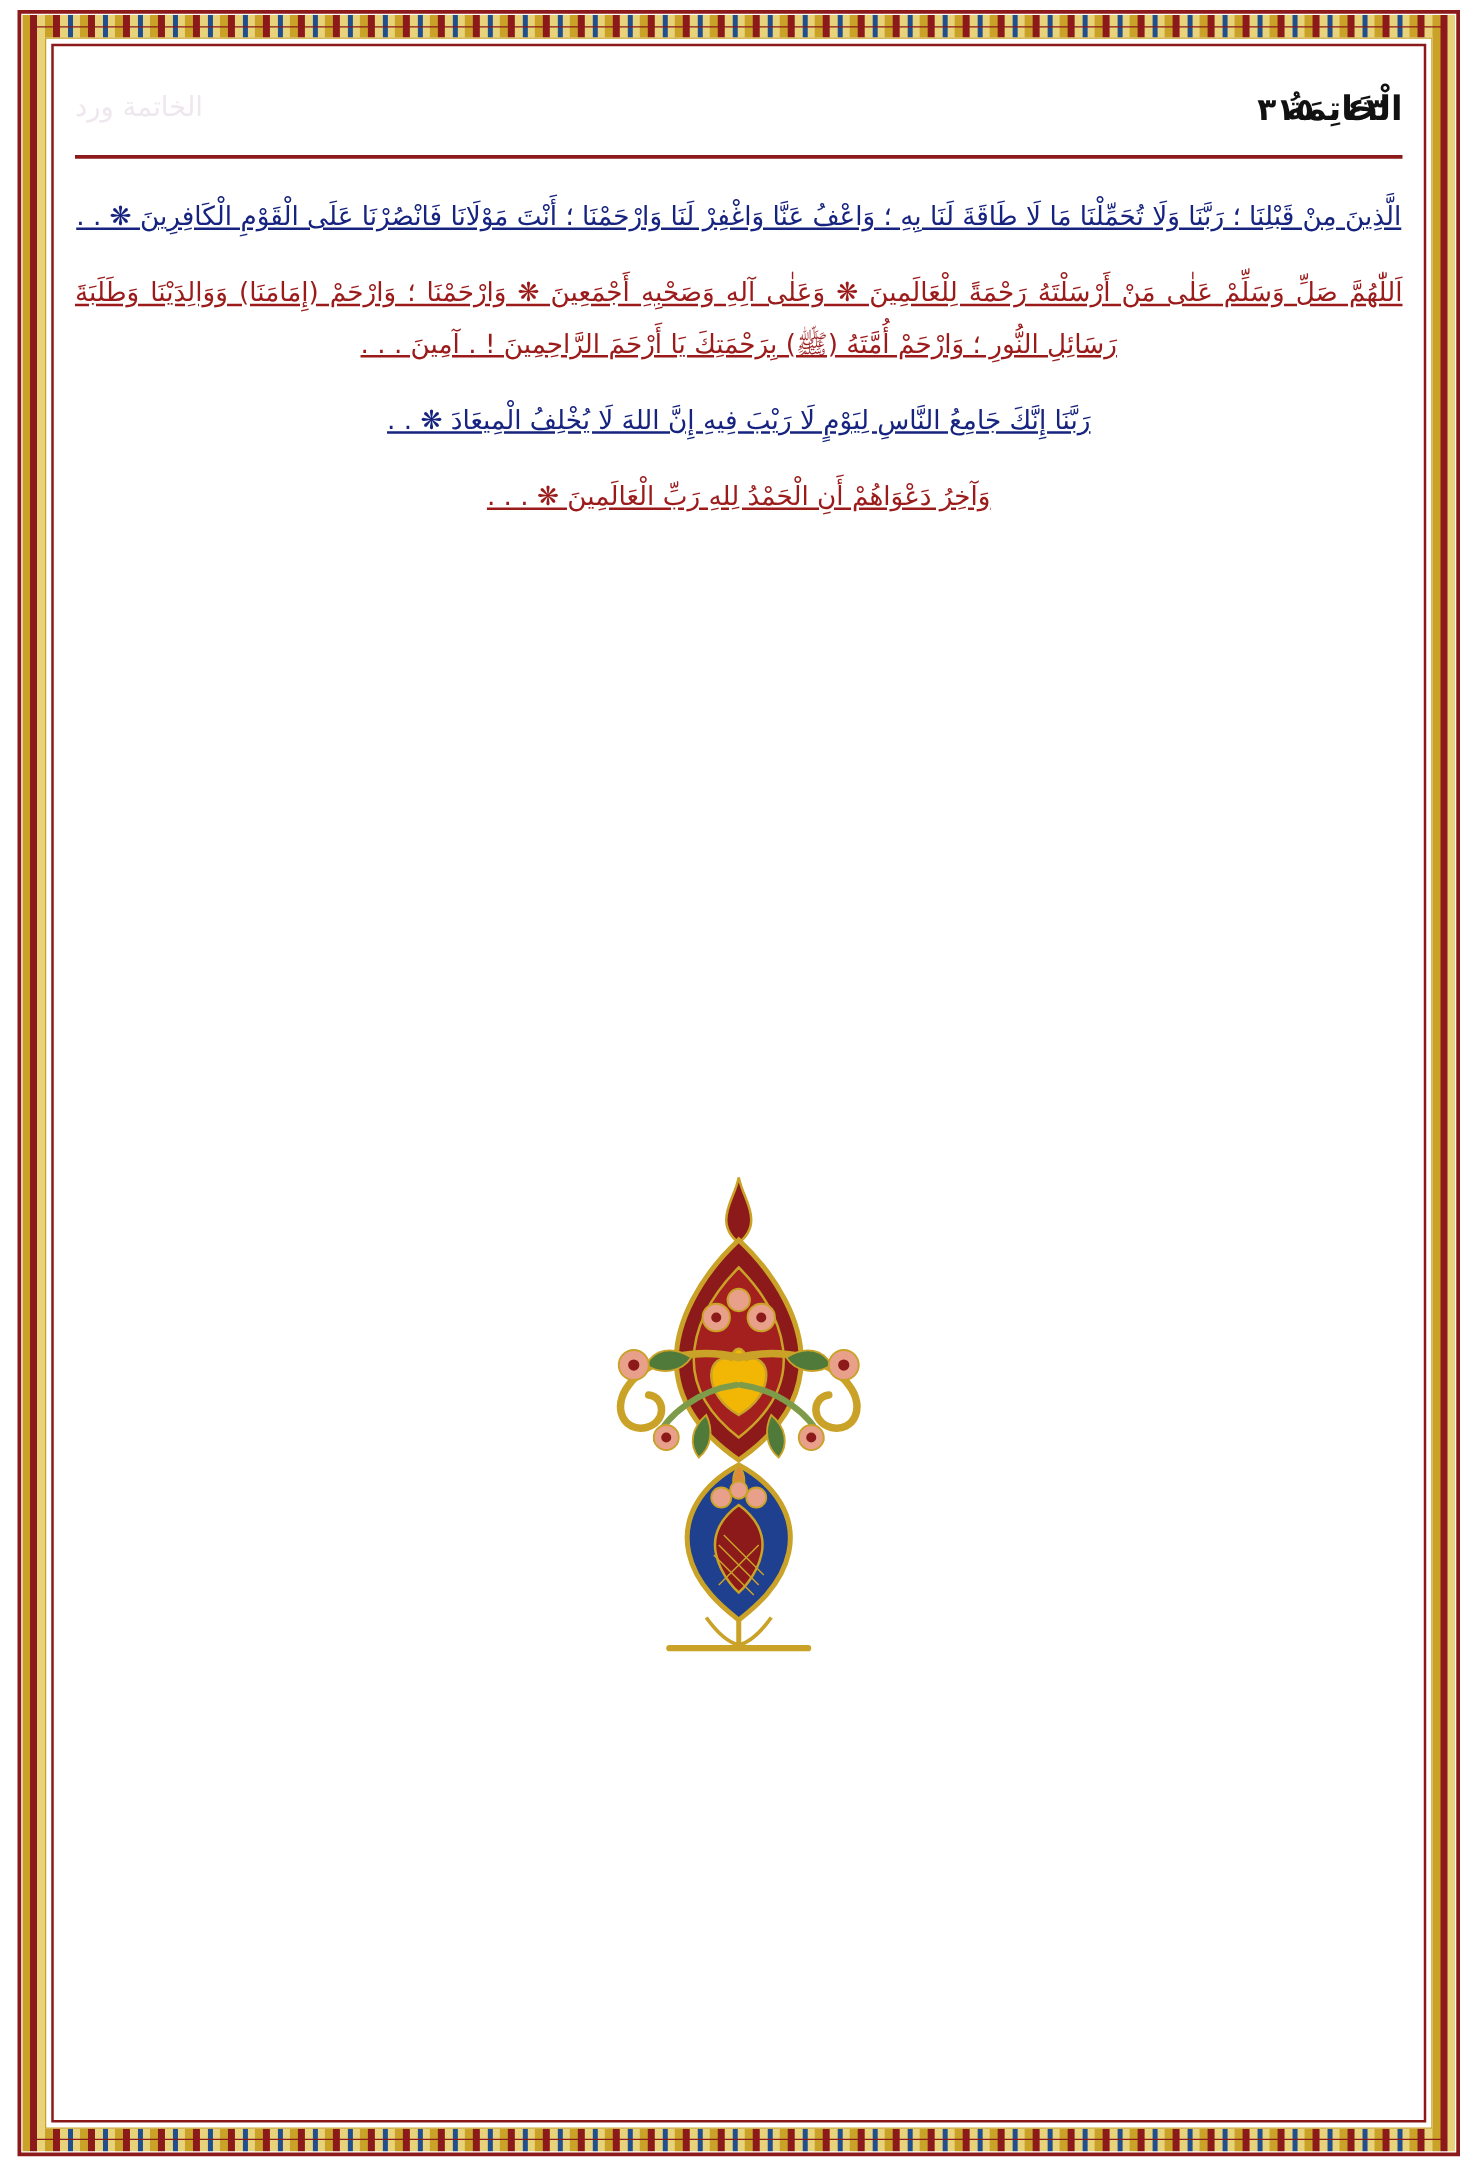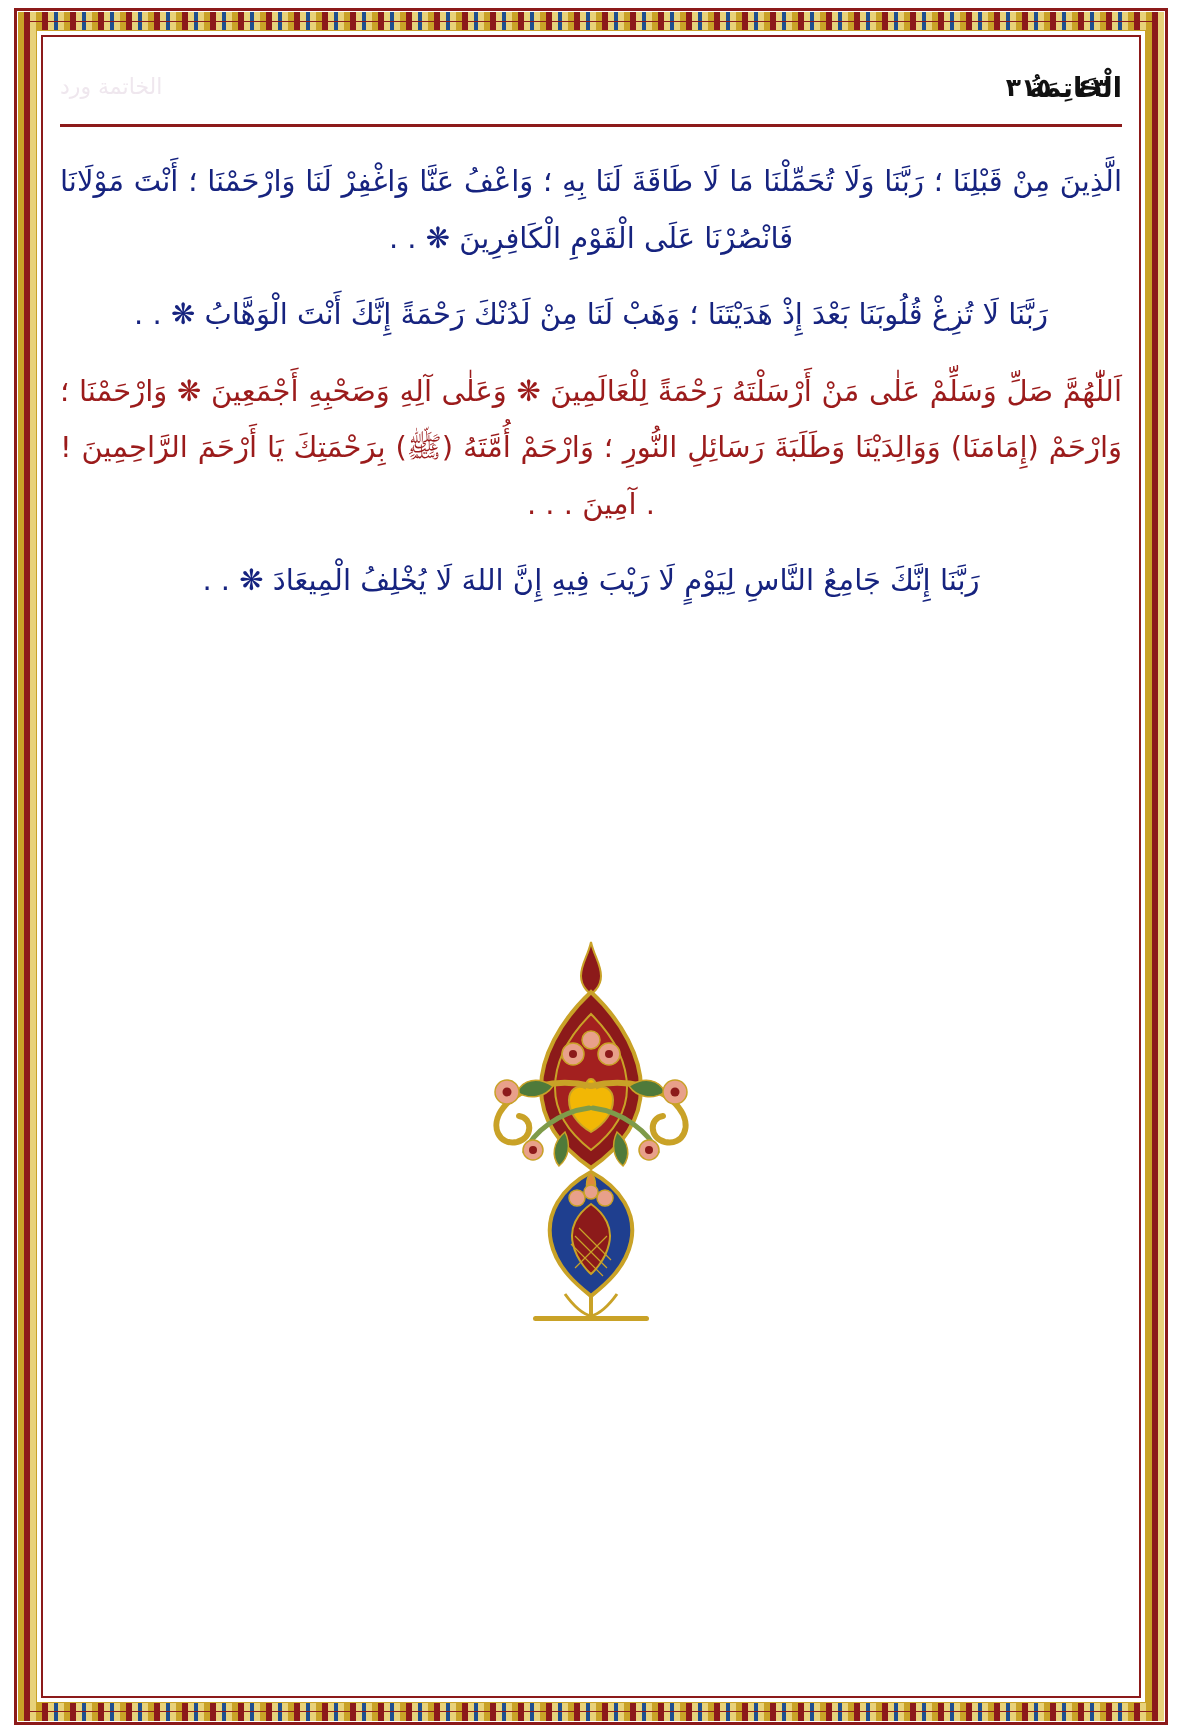--- a/index.html
+++ b/index.html
@@ -123,25 +123,26 @@
     height: 3px;
     background: #8c1a1a;
     margin: 6px 0 26px 0;
   }
 
   
   .para {
     direction: rtl;
     text-align: justify;
     text-align-last: center;
-    font-size: 29px;
+    font-size: 21px;
     line-height: 1.95;
     margin: 0 0 20px 0;
     color: #1a2a8c;
     font-family: "DejaVu Sans", "Liberation Sans", sans-serif;
+    text-decoration: underline;
   }
   .para.blue { color: #16237f; }
   .para.red  { color: #9b1b1b; }
   .para.center { text-align: center; text-align-last: center; }
 
   
   .ornament-wrap {
     position: absolute;
     left: 0;
     right: 0;
@@ -166,23 +167,23 @@
       <div class="page-number">٤٣ ـ ٣١٥</div>
       <div class="header-watermark">الخاتمة ورد</div>
       <div class="header-title">الْخَاتِمَةُ</div>
       <div class="header-spacer"></div>
     </div>
 
     <div class="header-rule"></div>
 
     <div class="body">
       <p class="para blue">الَّذِينَ مِنْ قَبْلِنَا ؛ رَبَّنَا وَلَا تُحَمِّلْنَا مَا لَا طَاقَةَ لَنَا بِهِ ؛ وَاعْفُ عَنَّا وَاغْفِرْ لَنَا وَارْحَمْنَا ؛ أَنْتَ مَوْلَانَا فَانْصُرْنَا عَلَى الْقَوْمِ الْكَافِرِينَ ❋ . .</p>
-      <p class="para blue">رَبَّنَا لَا تُزِغْ قُلُوبَنَا بَعْدَ إِذْ هَدَيْتَنَا ؛ وَهَبْ لَنَا مِنْ لَدُنْكَ رَحْمَةً إِنَّكَ أَنْتَ الْوَهَّابُ ❋ . .</p>
       <p class="para red">اَللّٰهُمَّ صَلِّ وَسَلِّمْ عَلٰى مَنْ أَرْسَلْتَهُ رَحْمَةً لِلْعَالَمِينَ ❋ وَعَلٰى آلِهِ وَصَحْبِهِ أَجْمَعِينَ ❋ وَارْحَمْنَا ؛ وَارْحَمْ (إِمَامَنَا) وَوَالِدَيْنَا وَطَلَبَةَ رَسَائِلِ النُّورِ ؛ وَارْحَمْ أُمَّتَهُ (ﷺ) بِرَحْمَتِكَ يَا أَرْحَمَ الرَّاحِمِينَ ! . آمِينَ . . .</p>
       <p class="para blue">رَبَّنَا إِنَّكَ جَامِعُ النَّاسِ لِيَوْمٍ لَا رَيْبَ فِيهِ إِنَّ اللهَ لَا يُخْلِفُ الْمِيعَادَ ❋ . .</p>
+      <p class="para red center">وَآخِرُ دَعْوَاهُمْ أَنِ الْحَمْدُ لِلهِ رَبِّ الْعَالَمِينَ ❋ . . .</p>
     </div>
 
     <div class="ornament-wrap">
       <svg width="300" height="400" viewBox="0 0 300 400">
 
         <path d="M150 6 C147 20 140 28 140 40 C140 52 150 58 150 58 C150 58 160 52 160 40 C160 28 153 20 150 6 Z" fill="#8c1a1a" stroke="#c9a227" stroke-width="2"></path>
 
         <path d="M150 56 C118 86 100 122 100 152 C100 188 124 214 150 232 C176 214 200 188 200 152 C200 122 182 86 150 56 Z" fill="#8c1a1a" stroke="#c9a227" stroke-width="4"></path>
 
         <path d="M150 78 C126 102 114 128 114 152 C114 180 132 200 150 214 C168 200 186 180 186 152 C186 128 174 102 150 78 Z" fill="#a3201f" stroke="#c9a227" stroke-width="2"></path>

